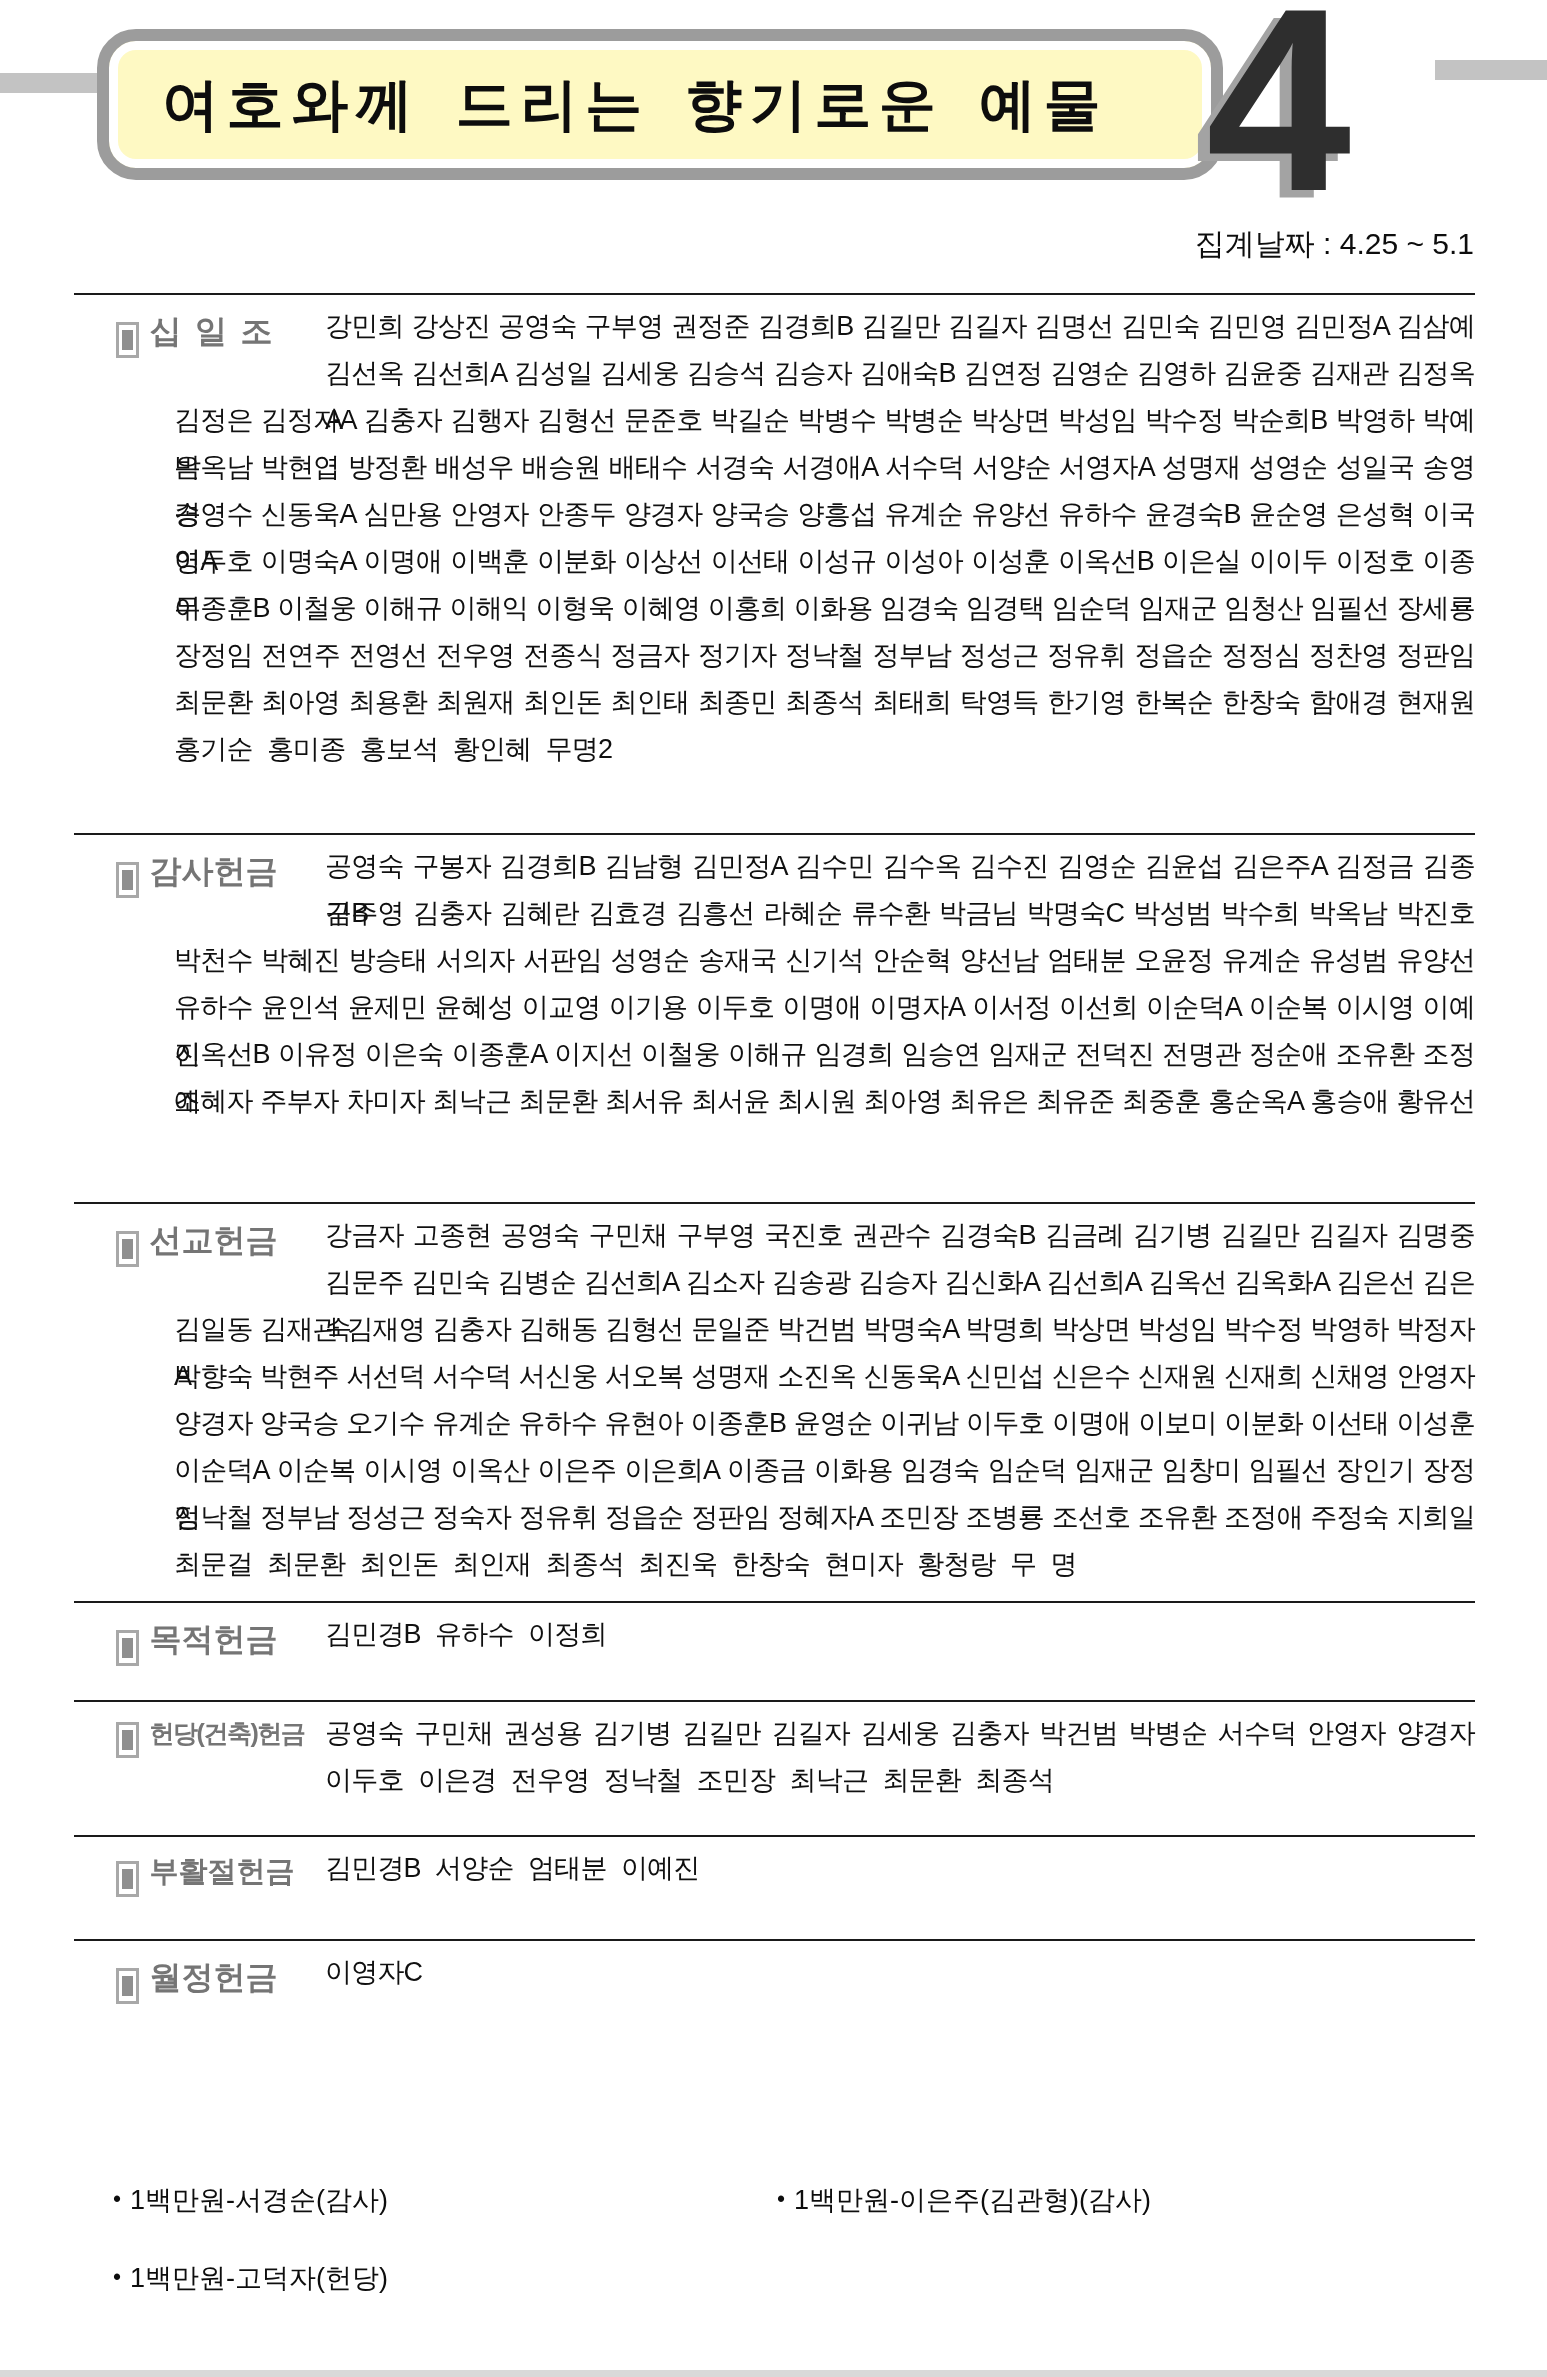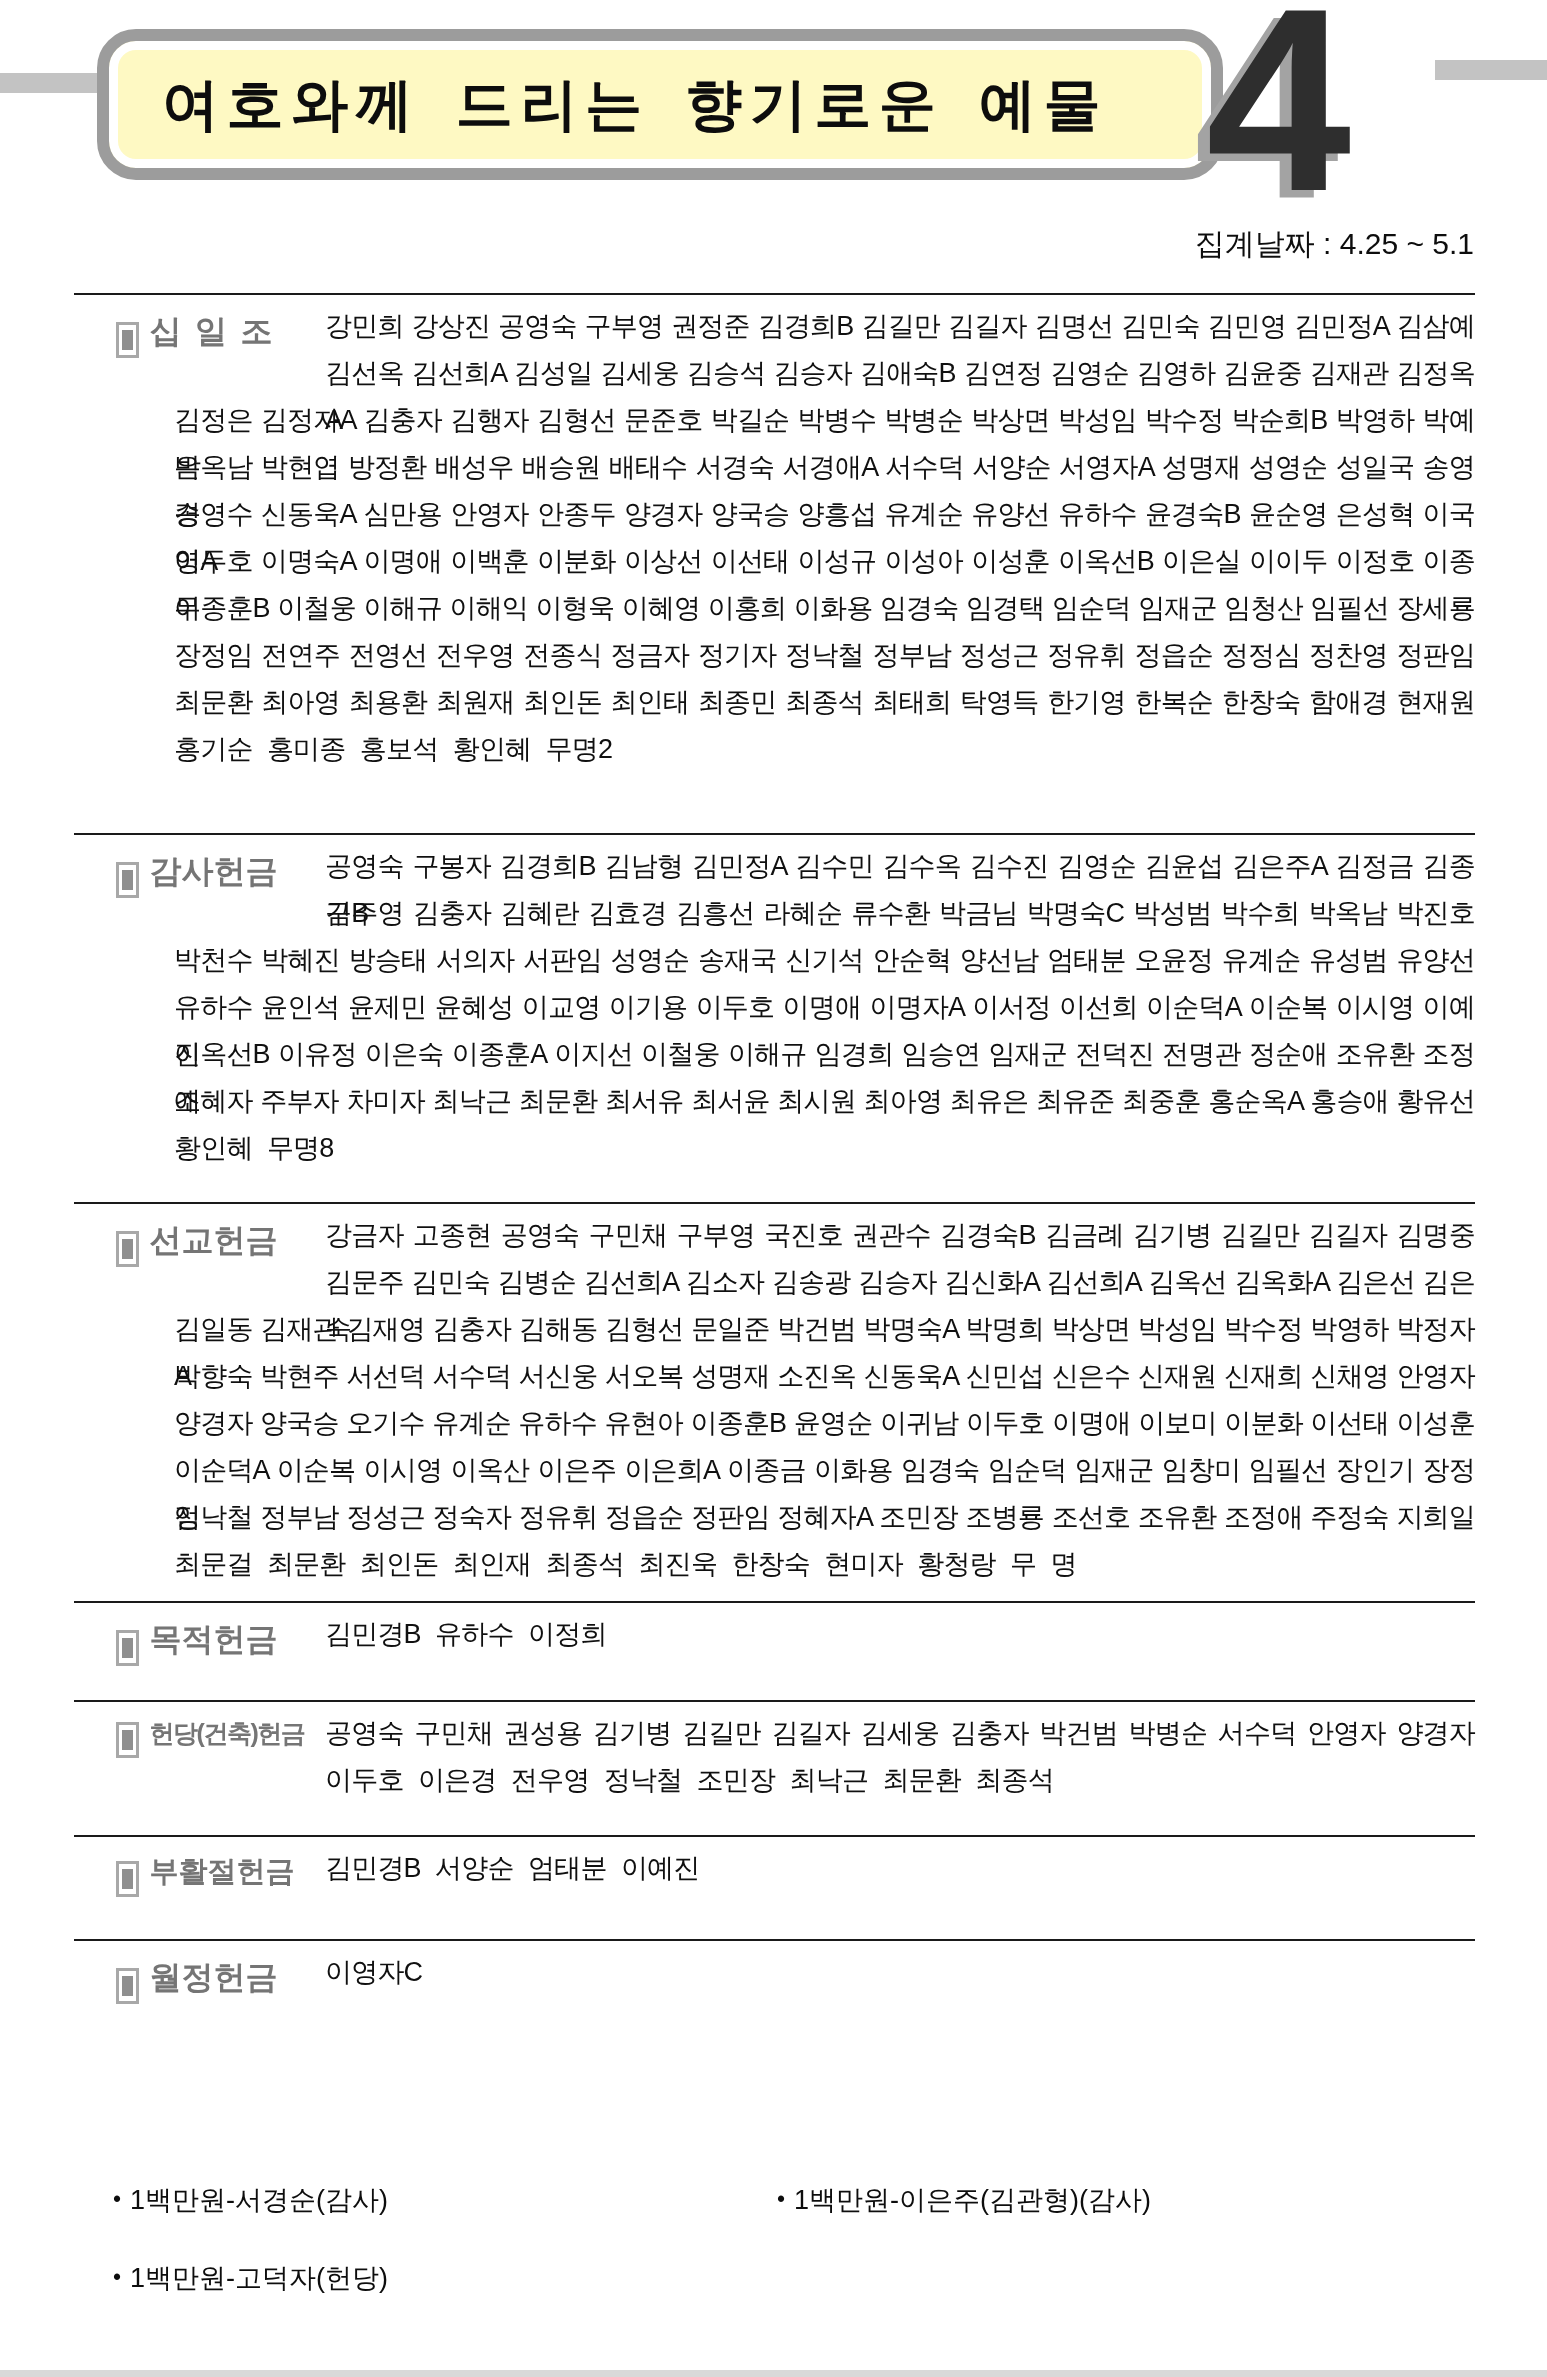--- a/index.html
+++ b/index.html
@@ -80,21 +80,20 @@
       </div>
       <div class="section section--thanksgiving" style="top: 833px;">
         <div class="slabel"><span class="sq"><span></span></span><span class="ltext">감사헌금</span></div>
         <div class="lines">
           <div class="line ind just">공영숙 구봉자 김경희B 김남형 김민정A 김수민 김수옥 김수진 김영순 김윤섭 김은주A 김정금 김종구B</div>
           <div class="line ind just">김주영 김충자 김혜란 김효경 김흥선 라혜순 류수환 박금님 박명숙C 박성범 박수희 박옥남 박진호</div>
           <div class="line out just">박천수 박혜진 방승태 서의자 서판임 성영순 송재국 신기석 안순혁 양선남 엄태분 오윤정 유계순 유성범 유양선</div>
           <div class="line out just">유하수 윤인석 윤제민 윤혜성 이교영 이기용 이두호 이명애 이명자A 이서정 이선희 이순덕A 이순복 이시영 이예진</div>
           <div class="line out just">이옥선B 이유정 이은숙 이종훈A 이지선 이철웅 이해규 임경희 임승연 임재군 전덕진 전명관 정순애 조유환 조정애</div>
           <div class="line out just">조혜자 주부자 차미자 최낙근 최문환 최서유 최서윤 최시원 최아영 최유은 최유준 최중훈 홍순옥A 홍승애 황유선</div>
-          <div class="line out short">황인혜 무명8</div>
         </div>
       </div>
       <div class="section section--mission" style="top: 1202px;">
         <div class="slabel"><span class="sq"><span></span></span><span class="ltext">선교헌금</span></div>
         <div class="lines">
           <div class="line ind just">강금자 고종현 공영숙 구민채 구부영 국진호 권관수 김경숙B 김금례 김기병 김길만 김길자 김명중</div>
           <div class="line ind just">김문주 김민숙 김병순 김선희A 김소자 김송광 김승자 김신화A 김선희A 김옥선 김옥화A 김은선 김은숙</div>
           <div class="line out just">김일동 김재관 김재영 김충자 김해동 김형선 문일준 박건범 박명숙A 박명희 박상면 박성임 박수정 박영하 박정자A</div>
           <div class="line out just">박향숙 박현주 서선덕 서수덕 서신웅 서오복 성명재 소진옥 신동욱A 신민섭 신은수 신재원 신재희 신채영 안영자</div>
           <div class="line out just">양경자 양국승 오기수 유계순 유하수 유현아 이종훈B 윤영순 이귀남 이두호 이명애 이보미 이분화 이선태 이성훈</div>

